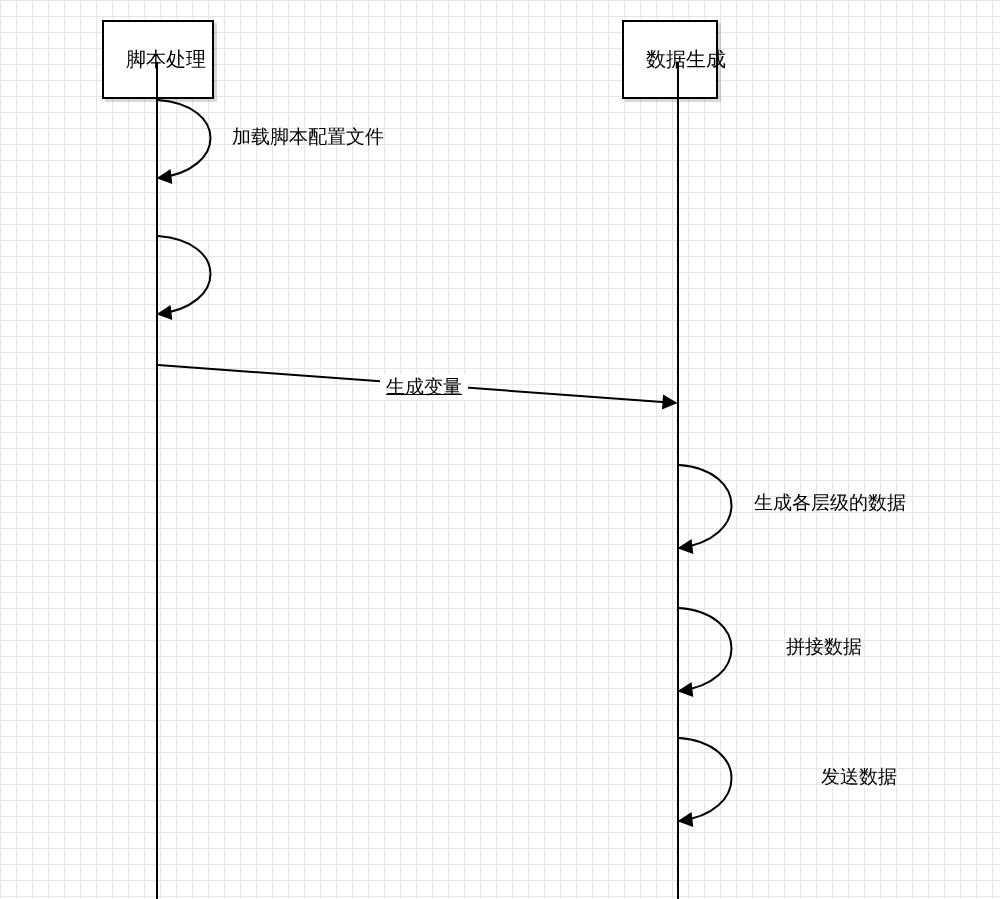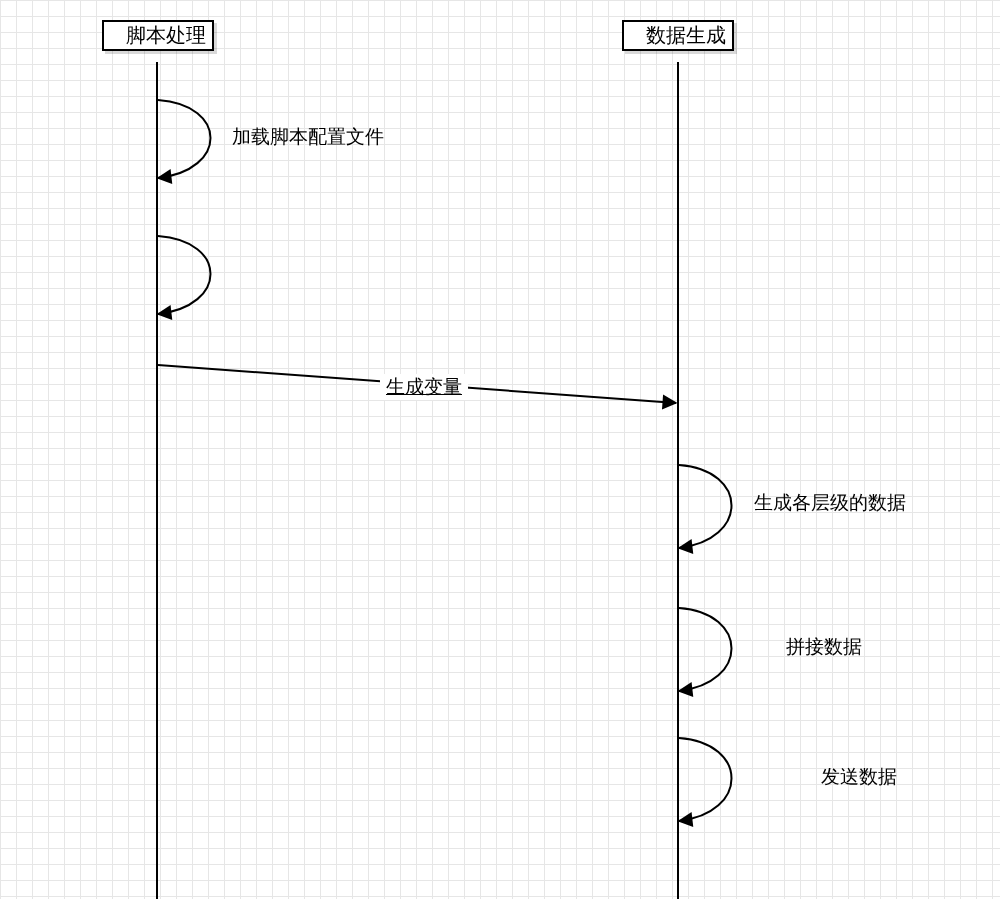--- a/index.html
+++ b/index.html
@@ -22,21 +22,21 @@
     opacity: 0.8;
   }
   .canvas {
     position: absolute;
     inset: 0;
   }
   .lifeline-head {
     position: absolute;
     border: 2px solid #000;
     background: #fff;
-    padding: 0 22px;
+    padding: 24px 22px;
     font-size: 20px;
     text-align: center;
     white-space: nowrap;
     box-shadow: 3px 3px 0 rgba(0,0,0,0.15);
   }
   .lifeline-bar {
     position: absolute;
     width: 2px;
     background: #000;
   }
@@ -62,21 +62,21 @@
 </head>
 <body>
 
 <div class="grid"></div>
 
 <div class="canvas">
 
   <div class="lifeline-head" style="left:102px; top:20px; width:112px;">
     <span>脚本处理</span>
   </div>
-  <div class="lifeline-head" style="left:622px; top:20px; width:112px;">
+  <div class="lifeline-head" style="left:622px; top:20px; width:96px;">
     <span>数据生成</span>
   </div>
 
   <div class="lifeline-bar" style="left:156px; top:62px; height:837px;"></div>
   <div class="lifeline-bar" style="left:677px; top:62px; height:837px;"></div>
 
   <svg class="overlay">
     <defs>
       <marker id="arrow" viewBox="0 0 12 12" refX="10" refY="6" markerWidth="9" markerHeight="9" orient="auto-start-reverse">
         <path d="M1,1 L11,6 L1,11 z" fill="#000"></path>

